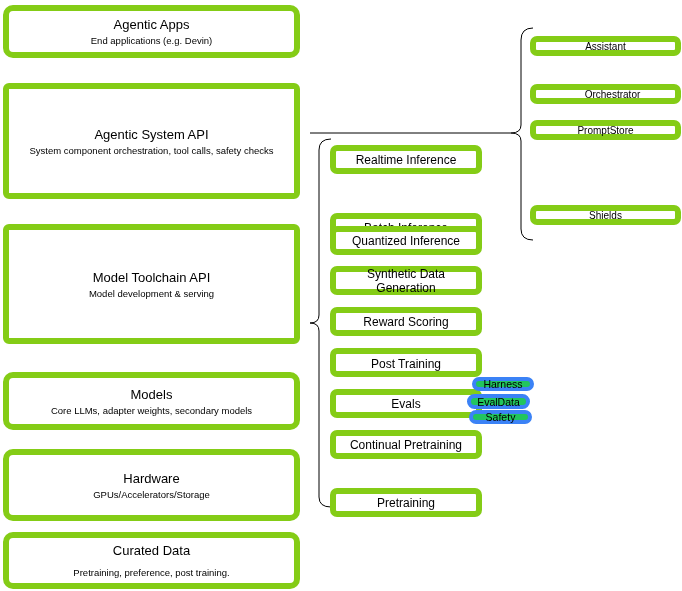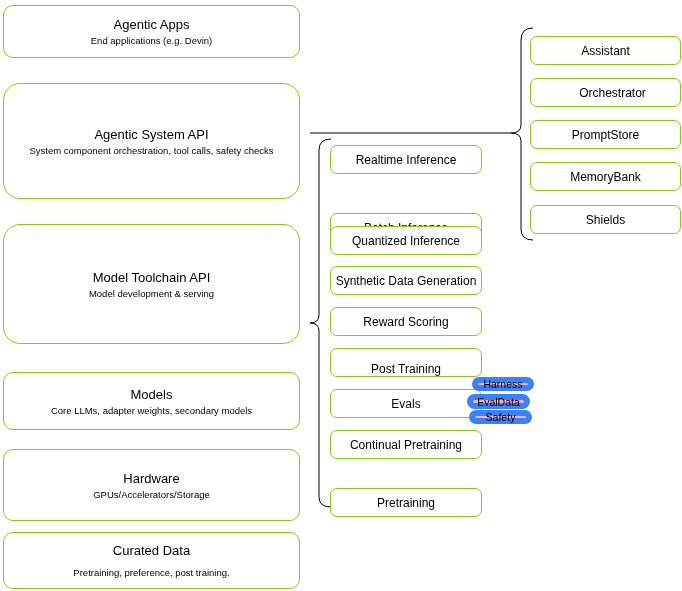--- a/index.html
+++ b/index.html
@@ -6,37 +6,37 @@
   body {
     width: 682px; height: 591px;
     background: #ffffff;
     font-family: "Liberation Sans", sans-serif;
     color: #000000;
   }
   #canvas { position: relative; width: 682px; height: 591px; background: #ffffff; overflow: hidden; }
 
   .node {
     position: absolute; box-sizing: border-box;
-    border: 1px solid #84cc16; background: #fff;
+    border: 6px solid #84cc16; background: #fff;
     display: flex; flex-direction: column;
     align-items: center; justify-content: center;
     text-align: center; gap: 3px; z-index: 2;
   }
   .lbox { left: 3px; width: 297px; }
   .lbox .t { font-size: 13px; line-height: 15px; }
   .lbox .s { font-size: 9.5px; line-height: 11px; }
   .rad-sm { border-radius: 10px; }
-  .rad-lg { border-radius: 17px; }
+  .rad-lg { border-radius: 6px; }
 
   .mbox { left: 330px; width: 152px; height: 29px; border-radius: 7px; font-size: 12px; flex-direction: row; }
-  .rbox { left: 530px; width: 151px; height: 29px; border-radius: 7px; font-size: 12px; flex-direction: row; }
+  .rbox { left: 530px; width: 151px; height: 20px; border-radius: 7px; font-size: 10px; flex-direction: row; }
 
   .pill {
     position: absolute; box-sizing: border-box;
-    border: 6px solid #3b82f6; background: #f9a8d4; border-radius: 8px;
+    border: 4px solid #3b82f6; background: #22c55e; border-radius: 8px;
     display: flex; align-items: center; justify-content: center;
     font-size: 10.5px; z-index: 3;
   }
 
   svg.wires { position: absolute; left: 0; top: 0; z-index: 1; }
   svg.wires path, svg.wires line { fill: none; stroke: #000; stroke-width: 1; }
 </style>
 </head>
 <body>
 
@@ -112,26 +112,23 @@
   <div class="pill" style="left:467px;top:394px;width:63px;height:15px;">
       <span>EvalData</span>
     </div>
   <div class="pill" style="left:469px;top:410px;width:63px;height:14px;">
       <span>Safety</span>
     </div>
 
   <div class="node rbox" style="top:36px;">
       <span>Assistant</span>
     </div>
-  <div class="node rbox" style="top:78px;padding-left:14px;">
+  <div class="node rbox" style="top:84px;padding-left:14px;">
       <span>Orchestrator</span>
     </div>
   <div class="node rbox" style="top:120px;">
       <span>PromptStore</span>
-    </div>
-  <div class="node rbox" style="top:162px;">
-      <span>MemoryBank</span>
     </div>
   <div class="node rbox" style="top:205px;">
       <span>Shields</span>
     </div>
 
 </div>
 
 </body></html>

